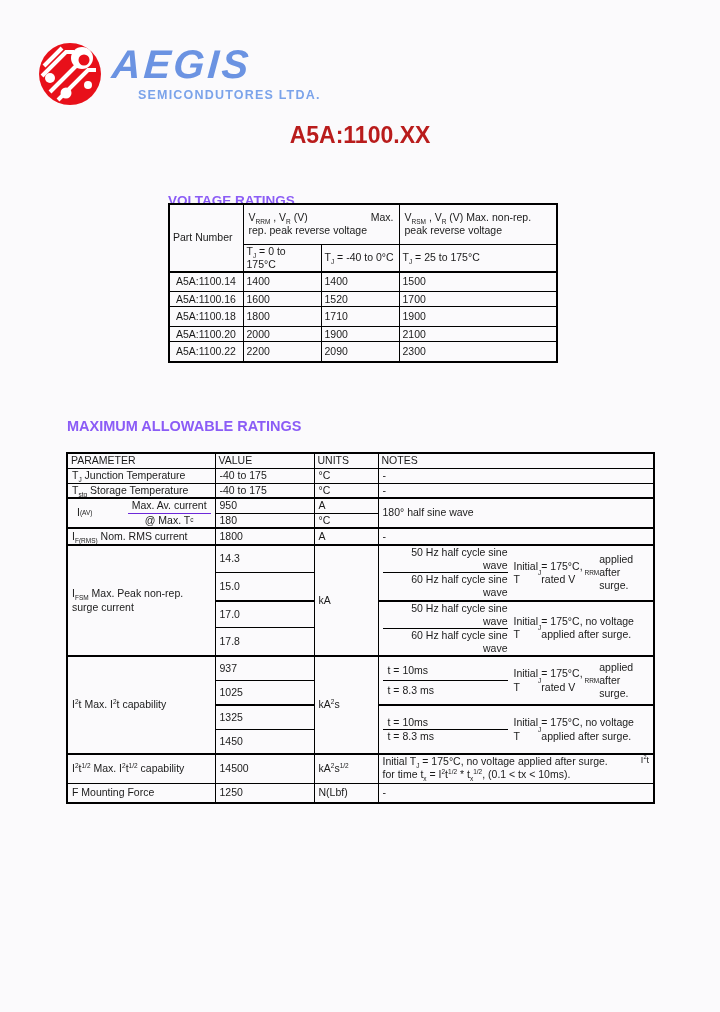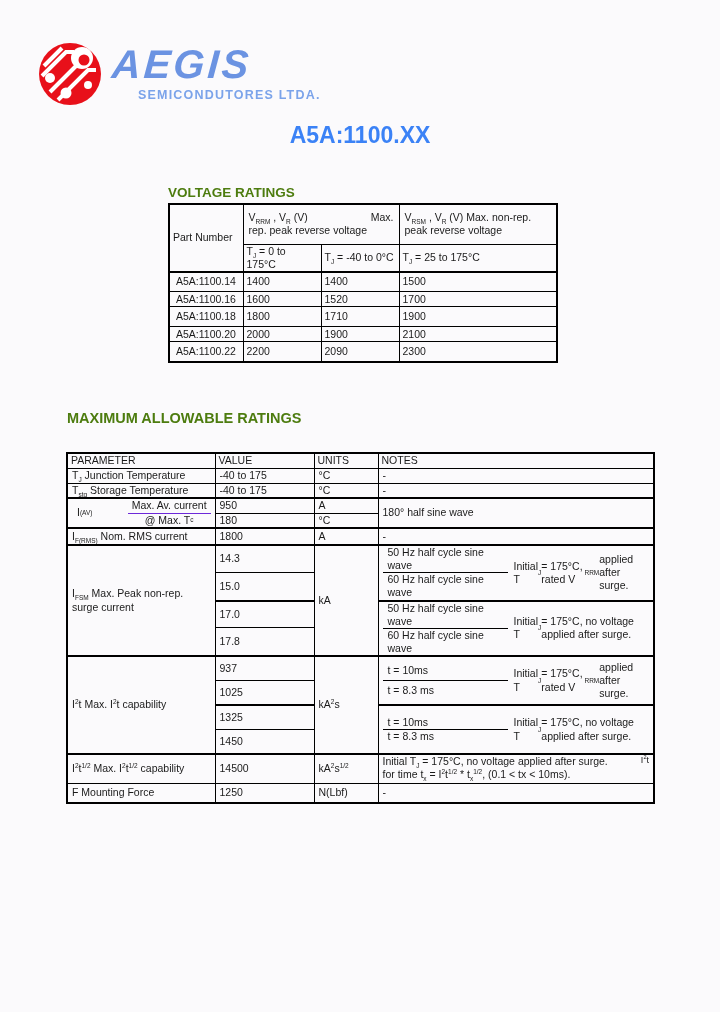--- a/index.html
+++ b/index.html
@@ -19,23 +19,23 @@
     transform:skewX(-4deg);
   }
   .brand-sub{
     left:114px;top:88px;
     font-size:12.5px;letter-spacing:1.2px;color:#7ba3ea;font-weight:bold;margin-left:24px;
   }
 
   
   .doc-title{
     left:0;top:122px;width:720px;text-align:center;
-    font-size:23px;font-weight:bold;color:#3b82f6;
+    font-size:23px;font-weight:bold;color:#b91c1c;
   }
-  .section-heading{font-weight:bold;color:#4d7c0f;}
+  .section-heading{font-weight:bold;color:#8b5cf6;margin-top:8px;}
   .vr-heading{left:168px;top:185px;font-size:13.5px;}
   .mr-heading{left:67px;top:410px;font-size:14.5px;}
 
   
   table{border-collapse:collapse;table-layout:fixed;border:2px solid #000;background:transparent;}
   td,th{border:1px solid #000;font-size:10.5px;font-weight:normal;
         padding:0 3px;vertical-align:middle;line-height:1.25;color:#1a1a1a;
         overflow:hidden;}
   .center{text-align:left;}
   .left{text-align:left;}
@@ -58,21 +58,21 @@
   .iav-cell{padding:0;}
   .iav-flex{display:flex;height:100%;align-items:stretch;}
   .iav-label{width:38%;display:flex;align-items:center;padding-left:5px;}
   .iav-rows{width:62%;display:flex;flex-direction:column;}
   .iav-rows .r{flex:1;display:flex;align-items:center;justify-content:center;}
   .iav-rows .r:first-child{border-bottom:1px solid #6d28d9;}
 
   .notes-pair{padding:0;}
   .pair-flex{display:flex;height:100%;align-items:stretch;}
   .pair-left{width:48%;display:flex;flex-direction:column;}
-  .pair-left .cond{flex:1;display:flex;align-items:center;padding-left:5px;}
+  .pair-left .cond{flex:1;display:flex;align-items:center;padding-left:5px;text-align:right;}
   .pair-left .cond:first-child{border-bottom:1px solid #000;}
   .pair-right{width:52%;display:flex;align-items:center;padding-left:6px;}
 
   .i2rt-notes{vertical-align:top;padding:2px 5px;}
   .i2rt-line1{display:flex;justify-content:space-between;align-items:flex-start;}
   .i2rt-corner{font-size:9px;}
 </style>
 </head>
 <body>
 

